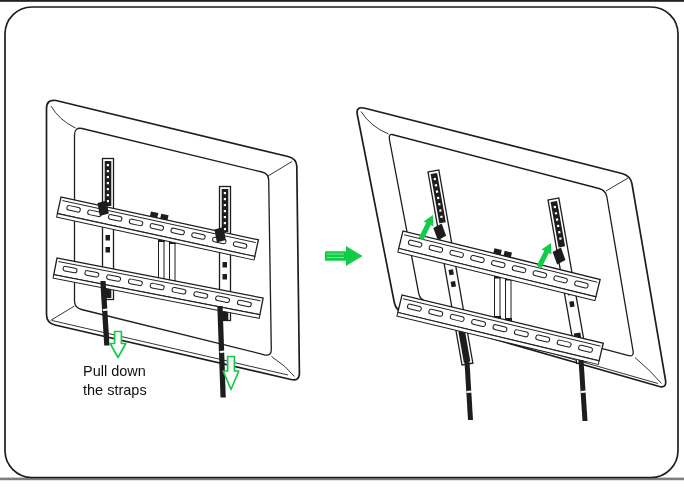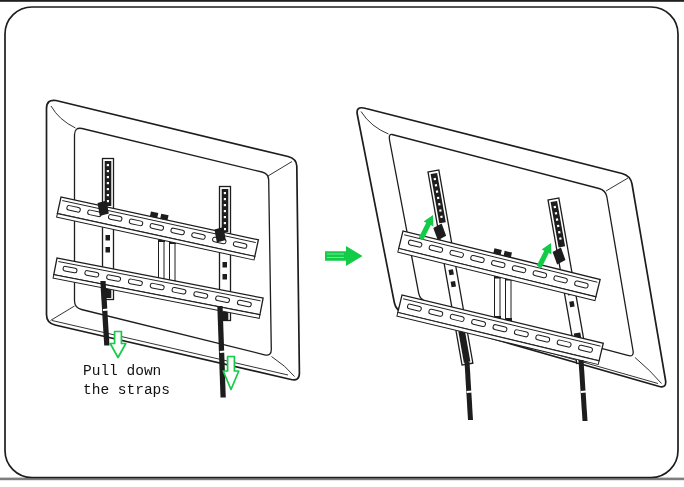--- a/index.html
+++ b/index.html
@@ -1,17 +1,17 @@
 <!DOCTYPE html>
 <html><head>
 <meta charset="utf-8">
 <style>
   html,body{margin:0;padding:0;background:#fff;}
   .page{position:relative;width:684px;height:487px;background:#fff;overflow:hidden;
-        font-family:Liberation Mono, monospace;}
+        font-family:Liberation Sans, sans-serif;}
   .diagram-svg{position:absolute;left:0;top:0;}
   
   .ln  {fill:none;stroke:#1d1d1d;stroke-width:1.3;stroke-linecap:round;stroke-linejoin:round;}
   .lnT {fill:none;stroke:#1d1d1d;stroke-width:1.7;stroke-linejoin:round;}
   .lnt {fill:none;stroke:#1d1d1d;stroke-width:0.9;}
   .fw  {fill:#ffffff;stroke:#1d1d1d;stroke-width:1.3;}
   .fw1 {fill:#ffffff;stroke:#1d1d1d;stroke-width:1;}
   .fi  {fill:#1d1d1d;stroke:none;}
   .dot {fill:#ffffff;stroke:none;}
   .notch{stroke:#ffffff;stroke-width:2;fill:none;}

